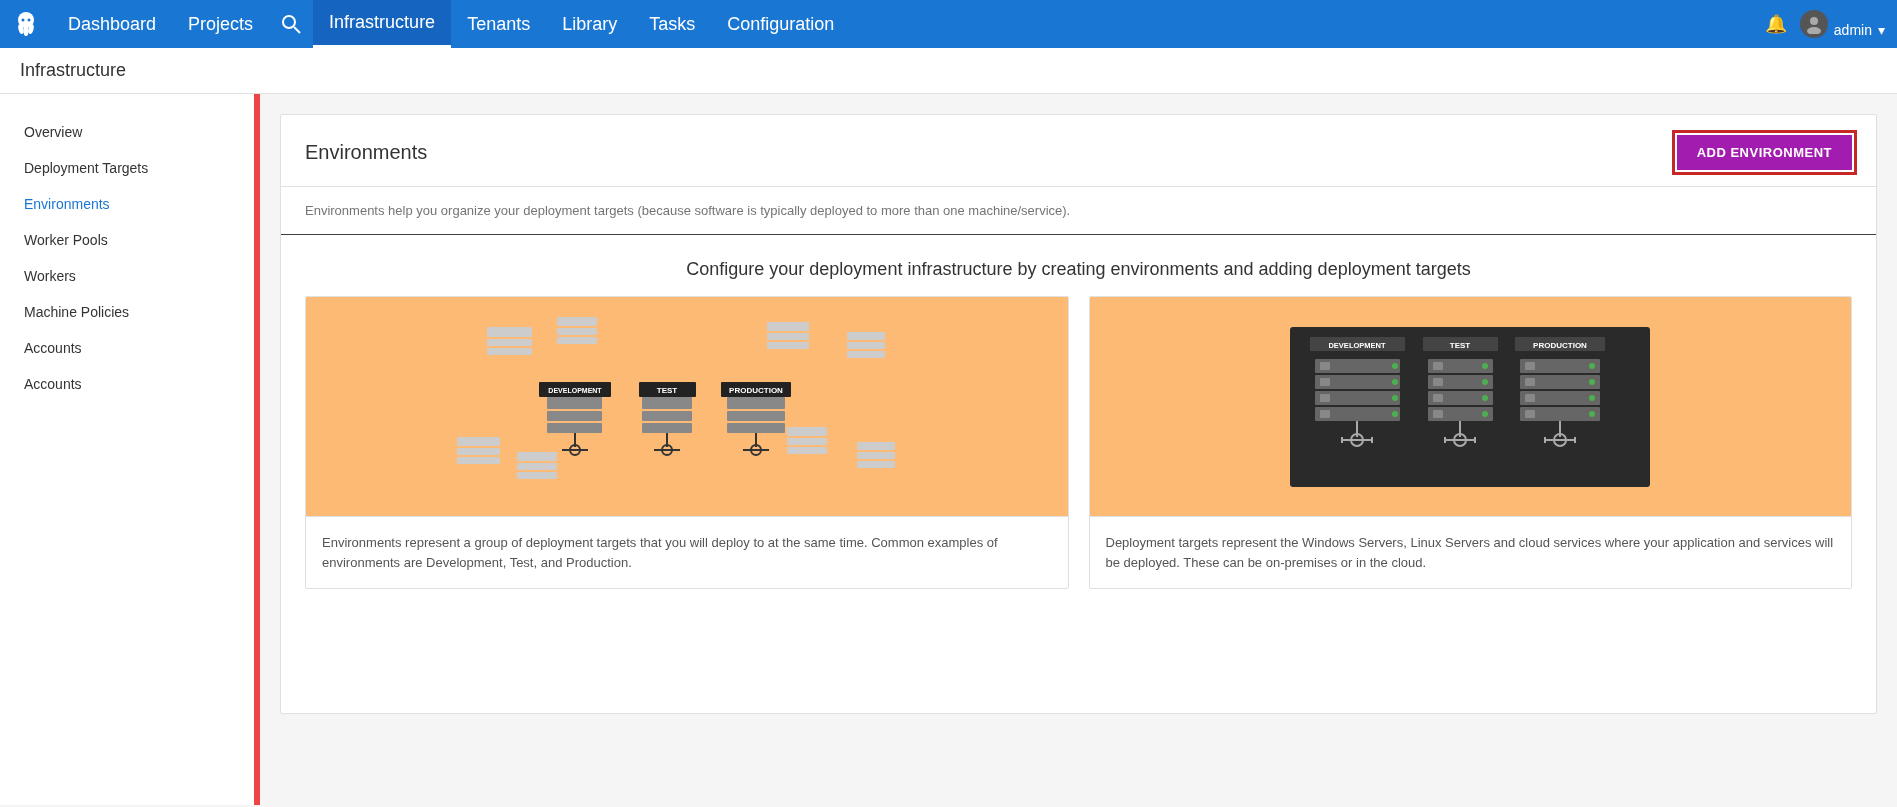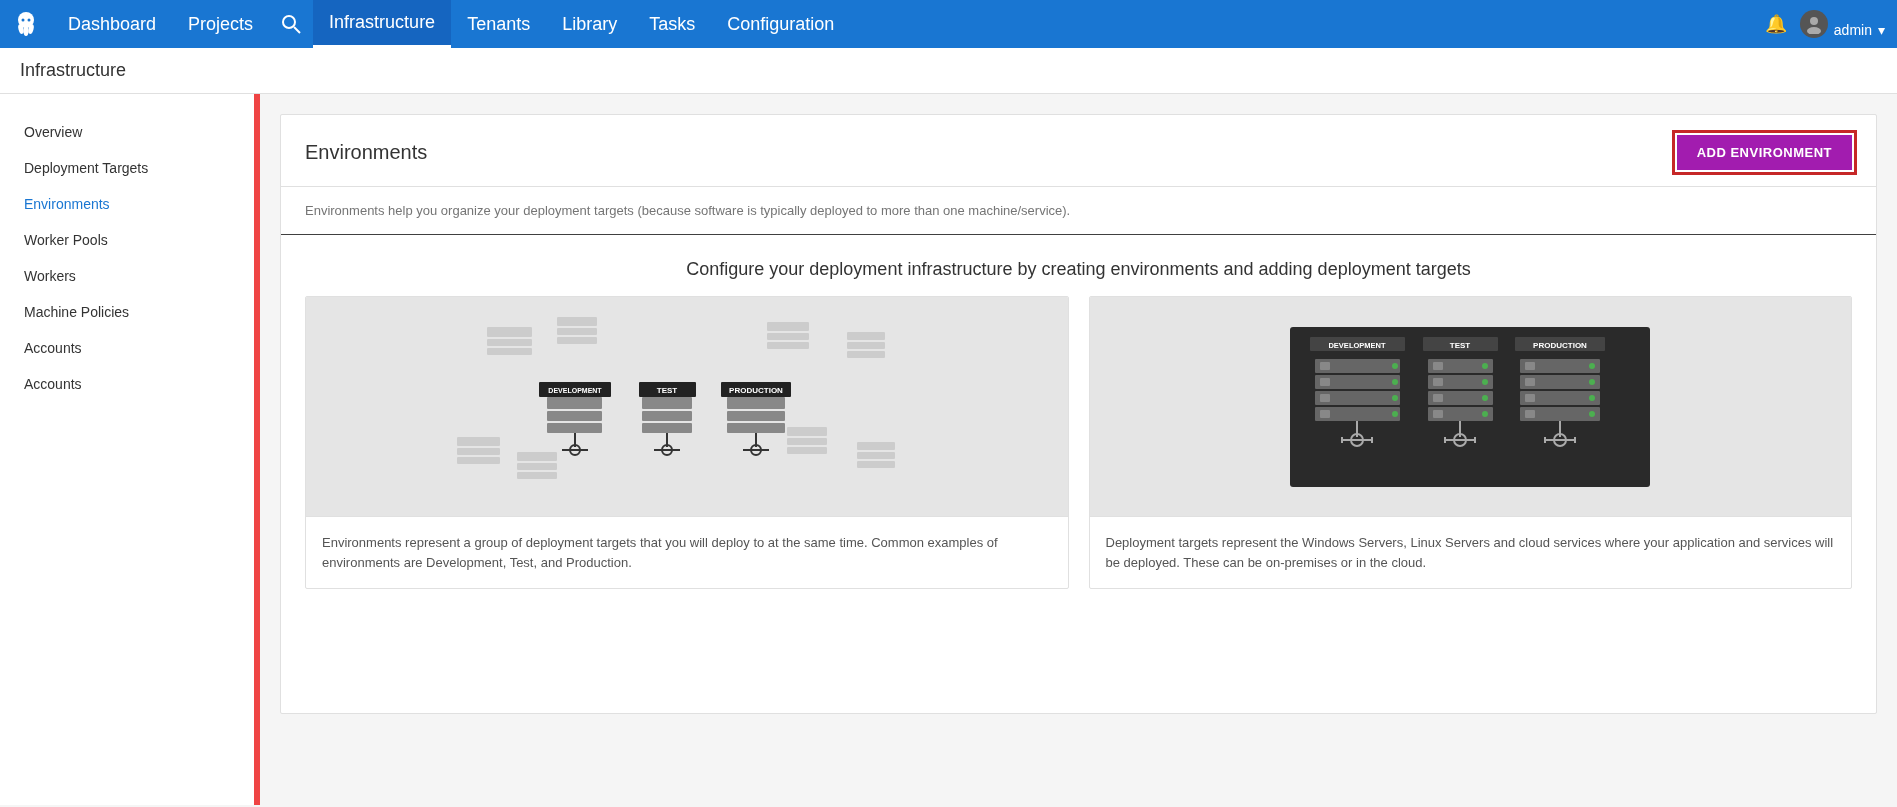--- a/index.html
+++ b/index.html
@@ -173,21 +173,21 @@
       gap: 20px;
       margin-top: 8px;
     }
 
     .info-card {
       border: 1px solid #e0e0e0;
       border-radius: 2px;
       overflow: hidden;
     }
     .card-illustration {
-      background: #e5e5e5;
+      background: #fdba74;
       height: 220px;
       display: flex;
       align-items: center;
       justify-content: center;
       border-bottom: 1px solid #e0e0e0;
     }
     .card-text {
       padding: 16px;
       font-size: 13px;
       color: #555;

